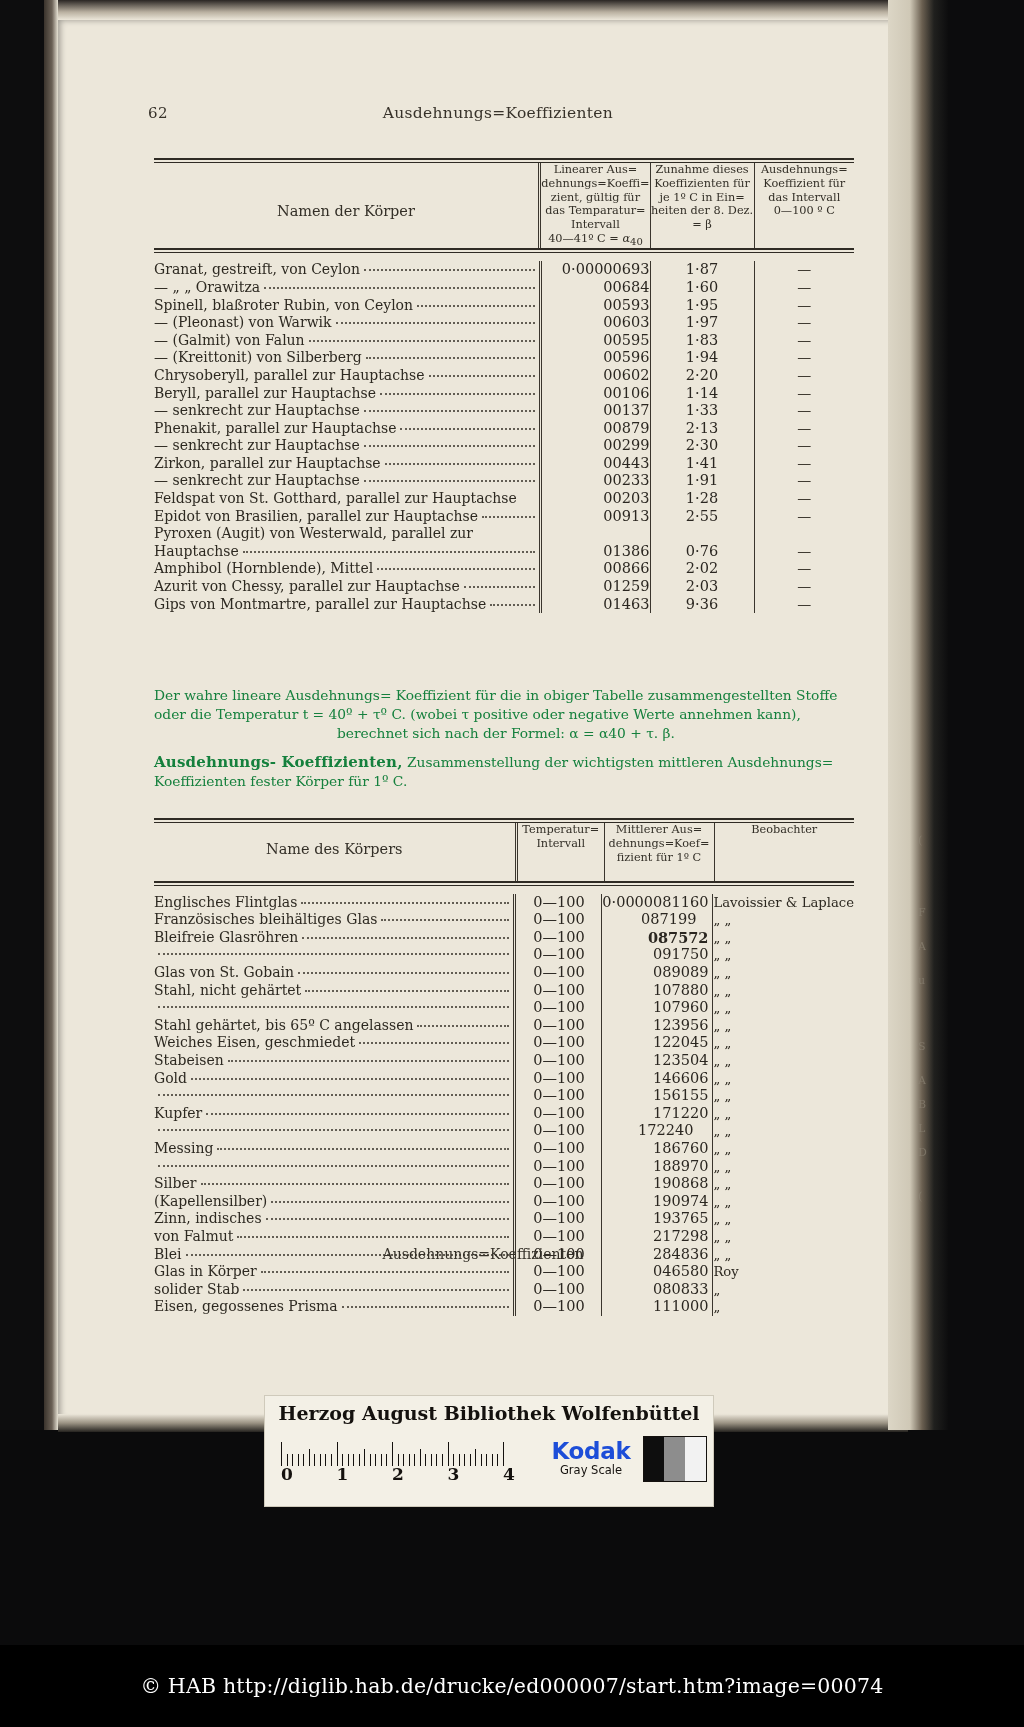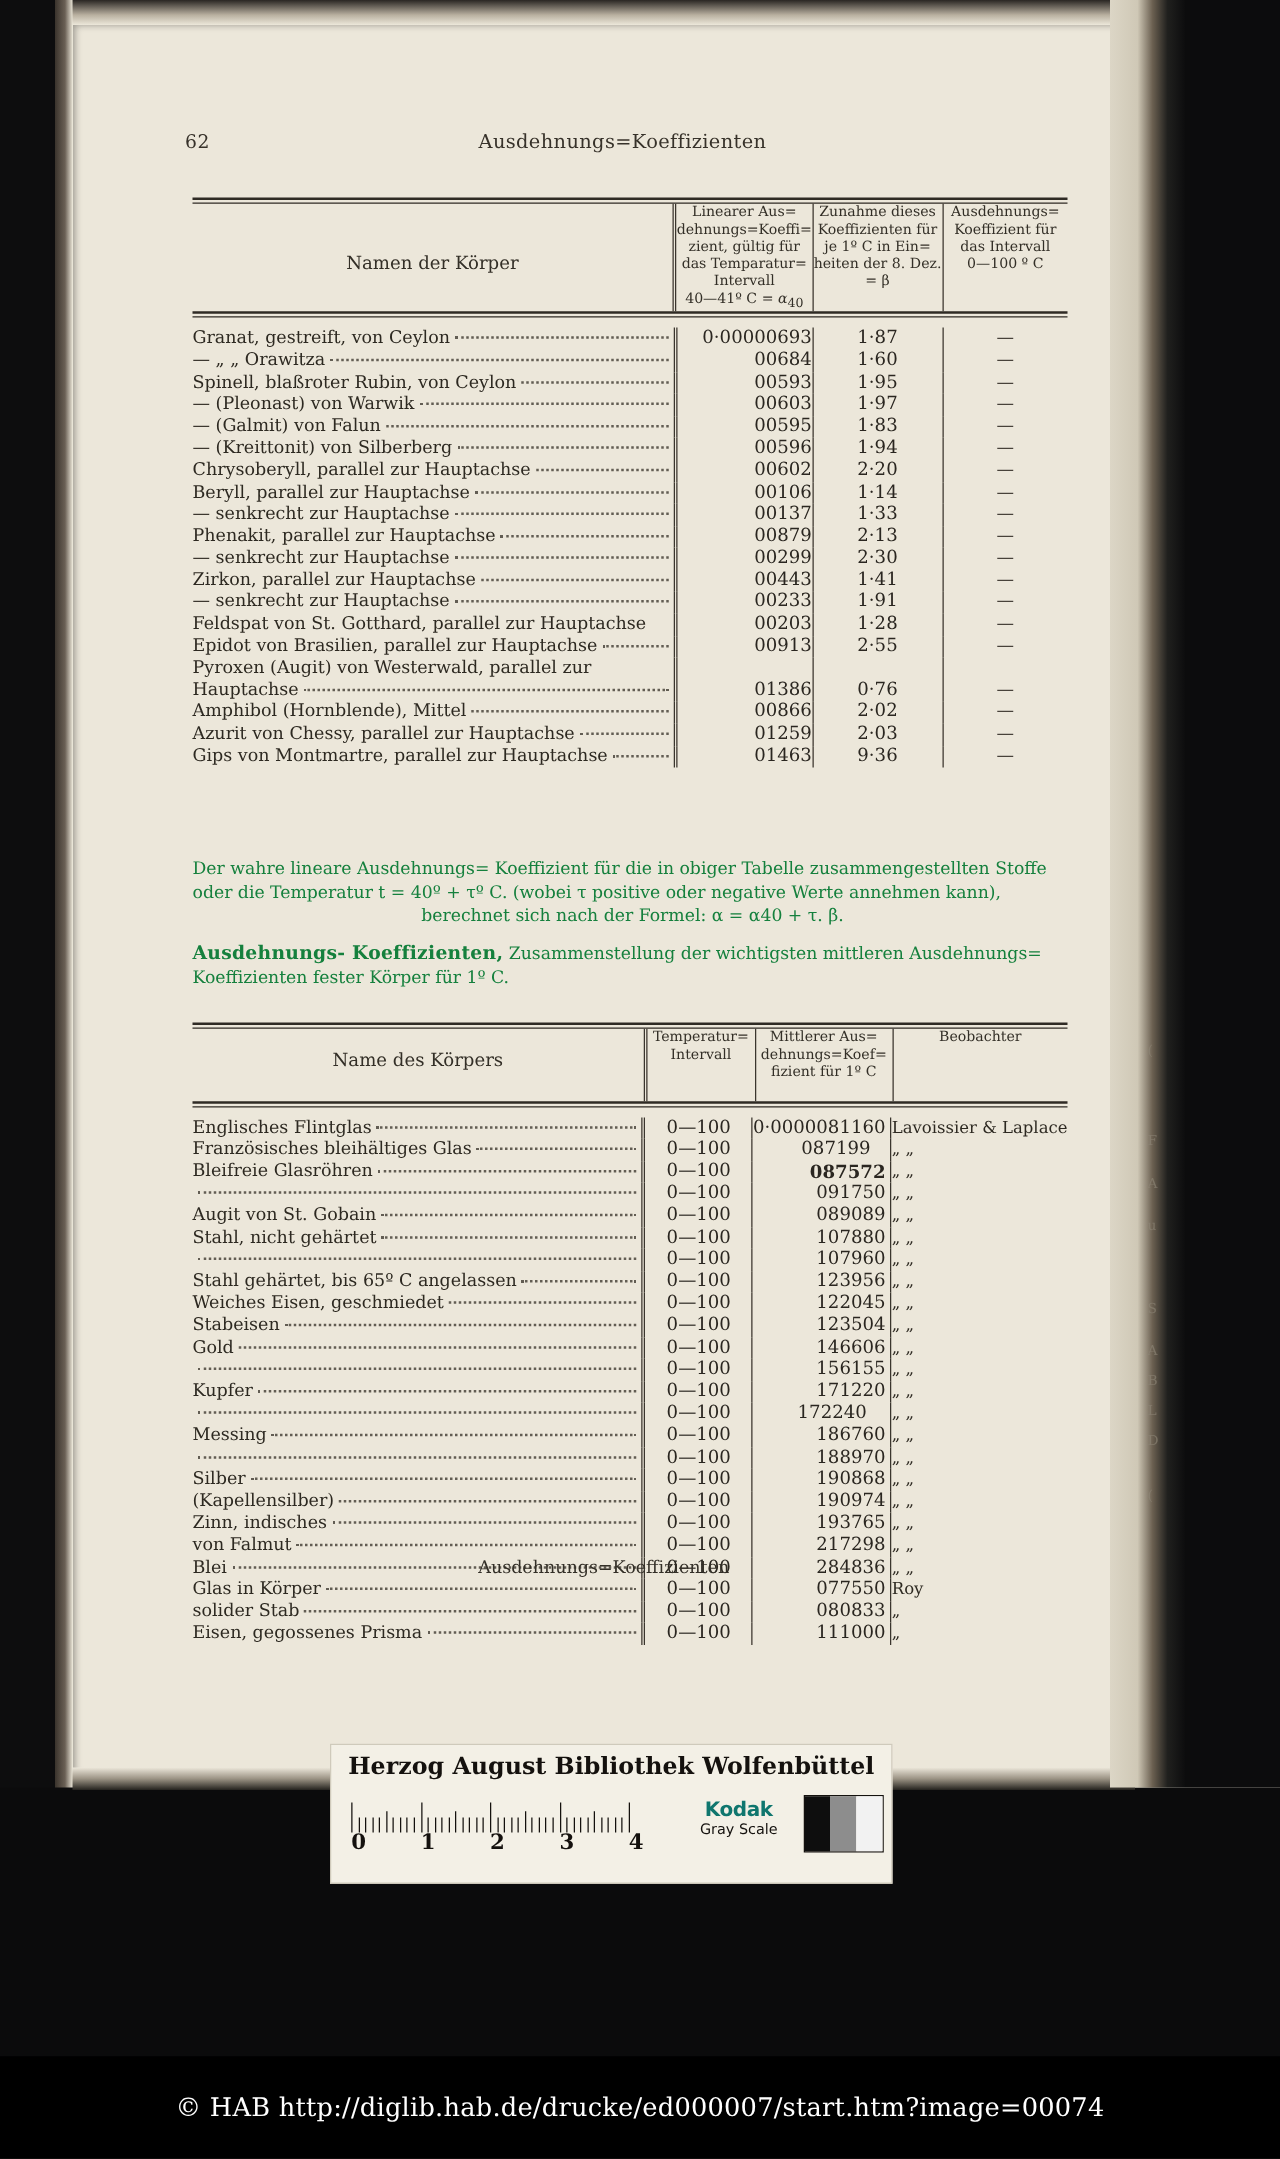--- a/index.html
+++ b/index.html
@@ -108,21 +108,21 @@
   }
   #cardtitle{
     position:absolute;left:0;top:6px;width:448px;text-align:center;
     font-family:"DejaVu Serif",serif;font-weight:bold;font-size:19px;color:#14110e;
   }
   #ruler{position:absolute;left:16px;top:44px;width:240px;height:26px;}
   #ruler .tick{position:absolute;bottom:0;width:1px;background:#14110e;}
   #rulernums{position:absolute;left:10px;top:68px;width:250px;height:24px;font-size:17px;font-weight:bold;color:#14110e;}
   #rulernums span{position:absolute;top:0;}
   #kodak{position:absolute;left:276px;top:42px;width:100px;text-align:center;}
-  #kodakname{font-family:"DejaVu Sans",sans-serif;font-weight:bold;font-size:16px;color:#0f766e;letter-spacing:-.3px;}
+  #kodakname{font-family:"DejaVu Sans",sans-serif;font-weight:bold;font-size:23px;color:#1d4ed8;letter-spacing:-.3px;}
   #kodaksub{font-family:"DejaVu Sans",sans-serif;font-size:11.5px;color:#14110e;margin-top:-1px;}
   #greypatch{position:absolute;left:378px;top:40px;width:62px;height:44px;border:1px solid #14110e;display:flex;}
   #greypatch i{display:block;height:100%;}
 
   
   #credit{
     position:absolute;left:0;top:1645px;width:1024px;height:82px;background:#000;
     display:flex;align-items:center;justify-content:center;
   }
   #credittext{
@@ -525,21 +525,21 @@
                 </span>
               </td>
               <td class="vsep2"></td>
               <td class="numc">0—100</td>
               <td class="num vsep" style="padding-right: 4px;">091750</td>
               <td class="obs frk vsep">„                 „</td>
             </tr>
             <tr>
               <td class="nm frk">
                 <span class="leader">
-                  <span class="t">Augit von St. Gobain</span>
+                  <span class="t">Glas von St. Gobain</span>
                   <span class="fill"></span>
                 </span>
               </td>
               <td class="vsep2"></td>
               <td class="numc">0—100</td>
               <td class="num vsep" style="padding-right: 4px;">089089</td>
               <td class="obs frk vsep">„                 „</td>
             </tr>
             <tr>
               <td class="nm frk">
@@ -735,21 +735,21 @@
             </tr>
             <tr>
               <td class="nm frk">
                 <span class="leader">
                   <span class="t">Glas in Körper</span>
                   <span class="fill"></span>
                 </span>
               </td>
               <td class="vsep2"></td>
               <td class="numc">0—100</td>
-              <td class="num vsep" style="padding-right: 4px;">077550</td>
+              <td class="num vsep" style="padding-right: 4px;">046580</td>
               <td class="obs frk vsep">Roy</td>
             </tr>
             <tr>
               <td class="nm frk">
                 <span class="leader">
                   <span class="t">      solider Stab</span>
                   <span class="fill"></span>
                 </span>
               </td>
               <td class="vsep2"></td>

